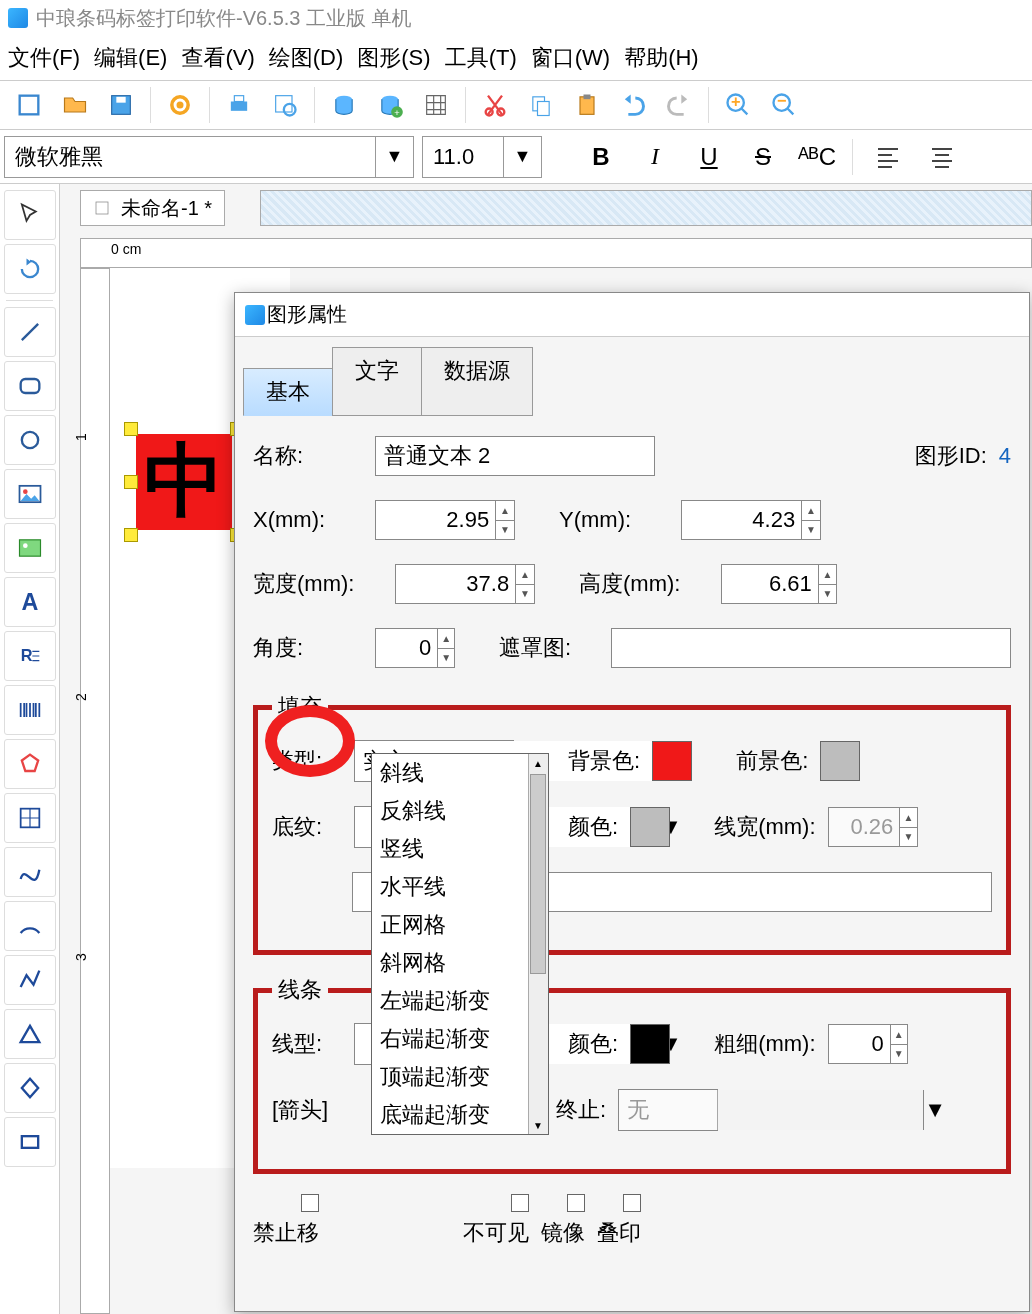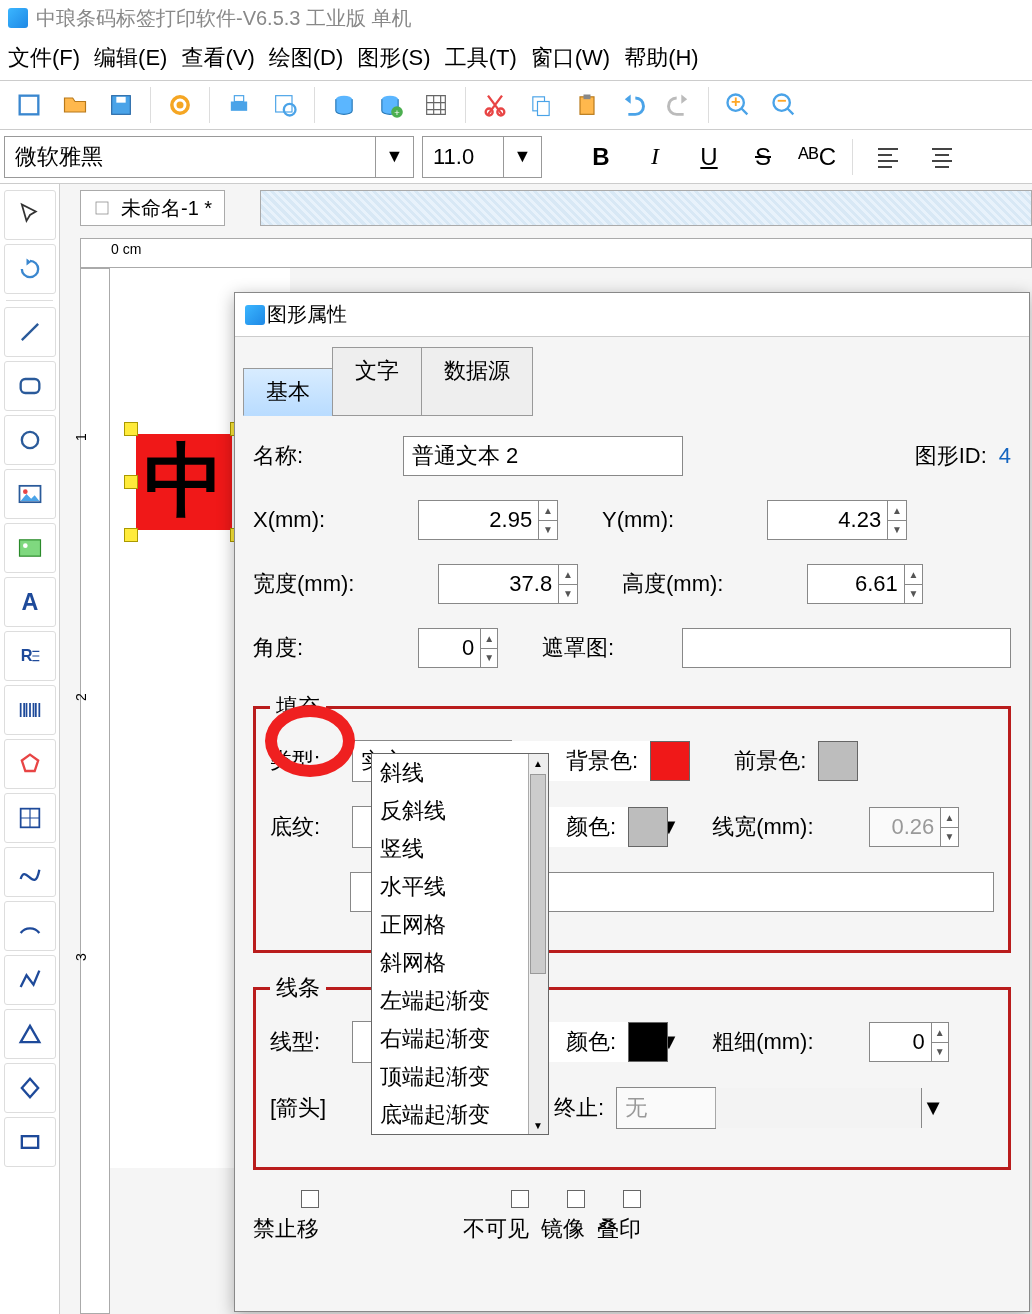--- a/index.html
+++ b/index.html
@@ -230,28 +230,26 @@
   margin-bottom: 24px;
 }
 .lbl { min-width: 60px; }
 .w-name { width: 110px; }
 .inp {
   border: 1px solid #888;
   height: 40px;
   padding: 0 8px;
   font-size: 22px;
   background: #fff;
-  margin-left: 28px;
 }
 .spin {
   display: flex;
   border: 1px solid #888;
   height: 40px;
   background: #fff;
-  margin-left: 43px;
 }
 .spin input {
   border: none;
   text-align: right;
   padding: 0 6px;
   font-size: 22px;
   width: 100%;
   outline: none;
 }
 .spin-btns {
@@ -262,21 +260,21 @@
 }
 .spin-btns div {
   flex: 1;
   display: flex; align-items: center; justify-content: center;
   font-size: 10px;
   color: #555;
   cursor: pointer;
 }
 .spin-btns div:first-child { border-bottom: 1px solid #888; }
 fieldset {
-  border: 3px solid #b91c1c;
+  border: 5px solid #b91c1c;
   padding: 18px 14px 14px 14px;
   margin-bottom: 20px;
 }
 legend { font-size: 22px; padding: 0 6px; }
 .combo {
   display: flex;
   border: 1px solid #888;
   height: 42px;
   background: #fff;
 }

